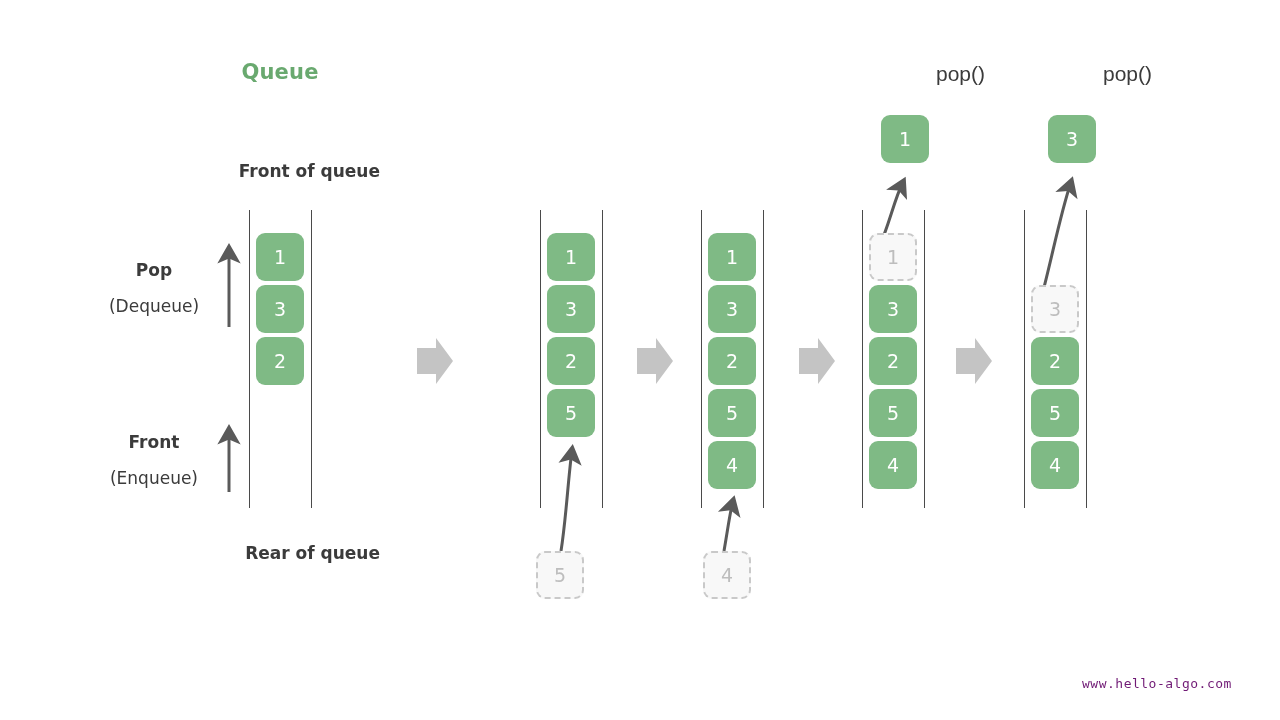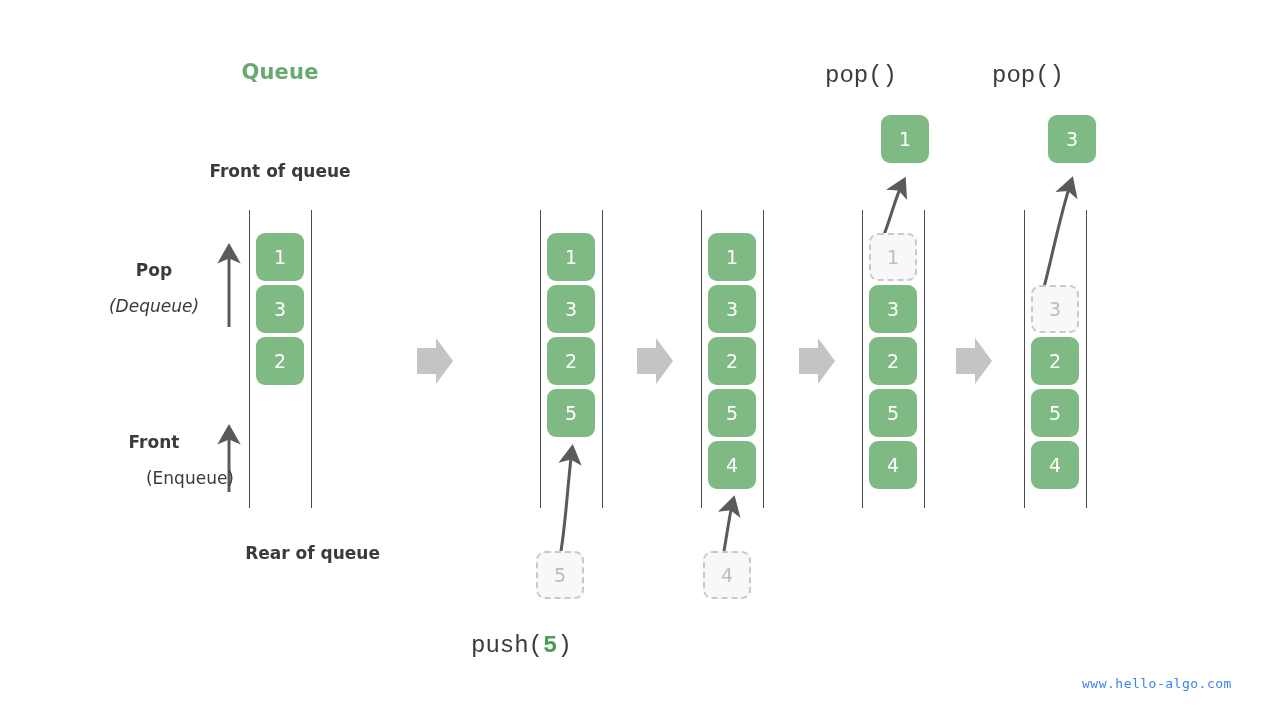--- a/index.html
+++ b/index.html
@@ -50,35 +50,35 @@
   }
   .label-side-regular {
     font-family: "DejaVu Sans", sans-serif;
     font-size: 17px;
     font-weight: normal;
     color: #3b3b3b;
     text-align: center;
     white-space: nowrap;
   }
   .code-label {
-    font-family: Liberation Mono, monospace;
-    font-size: 24px;
-    color: #3b3b3b;
-    text-align: left;
+    font-family: Liberation Sans, sans-serif;
+    font-size: 21px;
+    color: #3b3b3b;
+    text-align: right;
     white-space: nowrap;
     letter-spacing: 0px;
   }
   .code-label .arg {
     color: #4e9a51;
     font-weight: bold;
   }
   .watermark {
     font-family: "DejaVu Sans Mono", monospace;
     font-size: 13px;
-    color: #3b82f6;
+    color: #701a75;
     white-space: nowrap;
     letter-spacing: 0.5px;
   }
 
   
   .rail {
     position: absolute;
     width: 1px;
     background: #4a4a4a;
   }
@@ -160,29 +160,29 @@
     <g>
       <path d="M787,348 L806,348 L806,338 L823,361 L806,384 L806,374 L787,374 Z" fill="#c4c4c4"></path>
     </g>
     <g>
       <path d="M944,348 L963,348 L963,338 L980,361 L963,384 L963,374 L944,374 Z" fill="#c4c4c4"></path>
     </g>
   </svg>
 
   <div class="abs title-queue" style="left:188px; top:60px; width:160px;">Queue</div>
 
-  <div class="abs label-bold" style="left:168px; top:161px; width:200px;">Front of queue</div>
+  <div class="abs label-bold" style="left:168px; top:161px; width:200px;text-align:right;">Front of queue</div>
 
   <div class="abs label-bold" style="left:168px; top:543px; width:200px;text-align:right;">Rear of queue</div>
 
   <div class="abs label-side-bold" style="left:62px; top:260px; width:160px;">Pop</div>
-  <div class="abs label-side-regular" style="left:62px; top:296px; width:160px;font-style:italic;">(Dequeue)</div>
+  <div class="abs label-side-regular" style="left:62px; top:296px; width:160px;">(Dequeue)</div>
 
   <div class="abs label-side-bold" style="left:62px; top:432px; width:160px;">Front</div>
-  <div class="abs label-side-regular" style="left:62px; top:468px; width:160px;text-align:right;">(Enqueue)</div>
+  <div class="abs label-side-regular" style="left:62px; top:468px; width:160px;">(Enqueue)</div>
 
   <div class="abs" style="left:0; top:0; width:1280px; height:720px;">
     <div class="rail" style="left:237px; top:210px; height:298px;"></div>
     <div class="rail" style="left:299px; top:210px; height:298px;"></div>
 
     <div class="cell solid" style="left:244px; top:233px;">1</div>
     <div class="cell solid" style="left:244px; top:285px;">3</div>
     <div class="cell solid" style="left:244px; top:337px;">2</div>
   </div>
 
@@ -190,21 +190,20 @@
     <div class="rail" style="left:528px; top:210px; height:298px;"></div>
     <div class="rail" style="left:590px; top:210px; height:298px;"></div>
 
     <div class="cell solid" style="left:535px; top:233px;">1</div>
     <div class="cell solid" style="left:535px; top:285px;">3</div>
     <div class="cell solid" style="left:535px; top:337px;">2</div>
     <div class="cell solid" style="left:535px; top:389px;">5</div>
 
     <div class="cell ghost" style="left:524px; top:551px;">5</div>
 
-    <div class="abs code-label" style="left:459px; top:632px; width:200px;"><span>push(</span><span class="arg">5</span><span>)</span></div>
   </div>
 
   <div class="abs" style="left:0; top:0; width:1280px; height:720px;">
     <div class="rail" style="left:689px; top:210px; height:298px;"></div>
     <div class="rail" style="left:751px; top:210px; height:298px;"></div>
 
     <div class="cell solid" style="left:696px; top:233px;">1</div>
     <div class="cell solid" style="left:696px; top:285px;">3</div>
     <div class="cell solid" style="left:696px; top:337px;">2</div>
     <div class="cell solid" style="left:696px; top:389px;">5</div>

